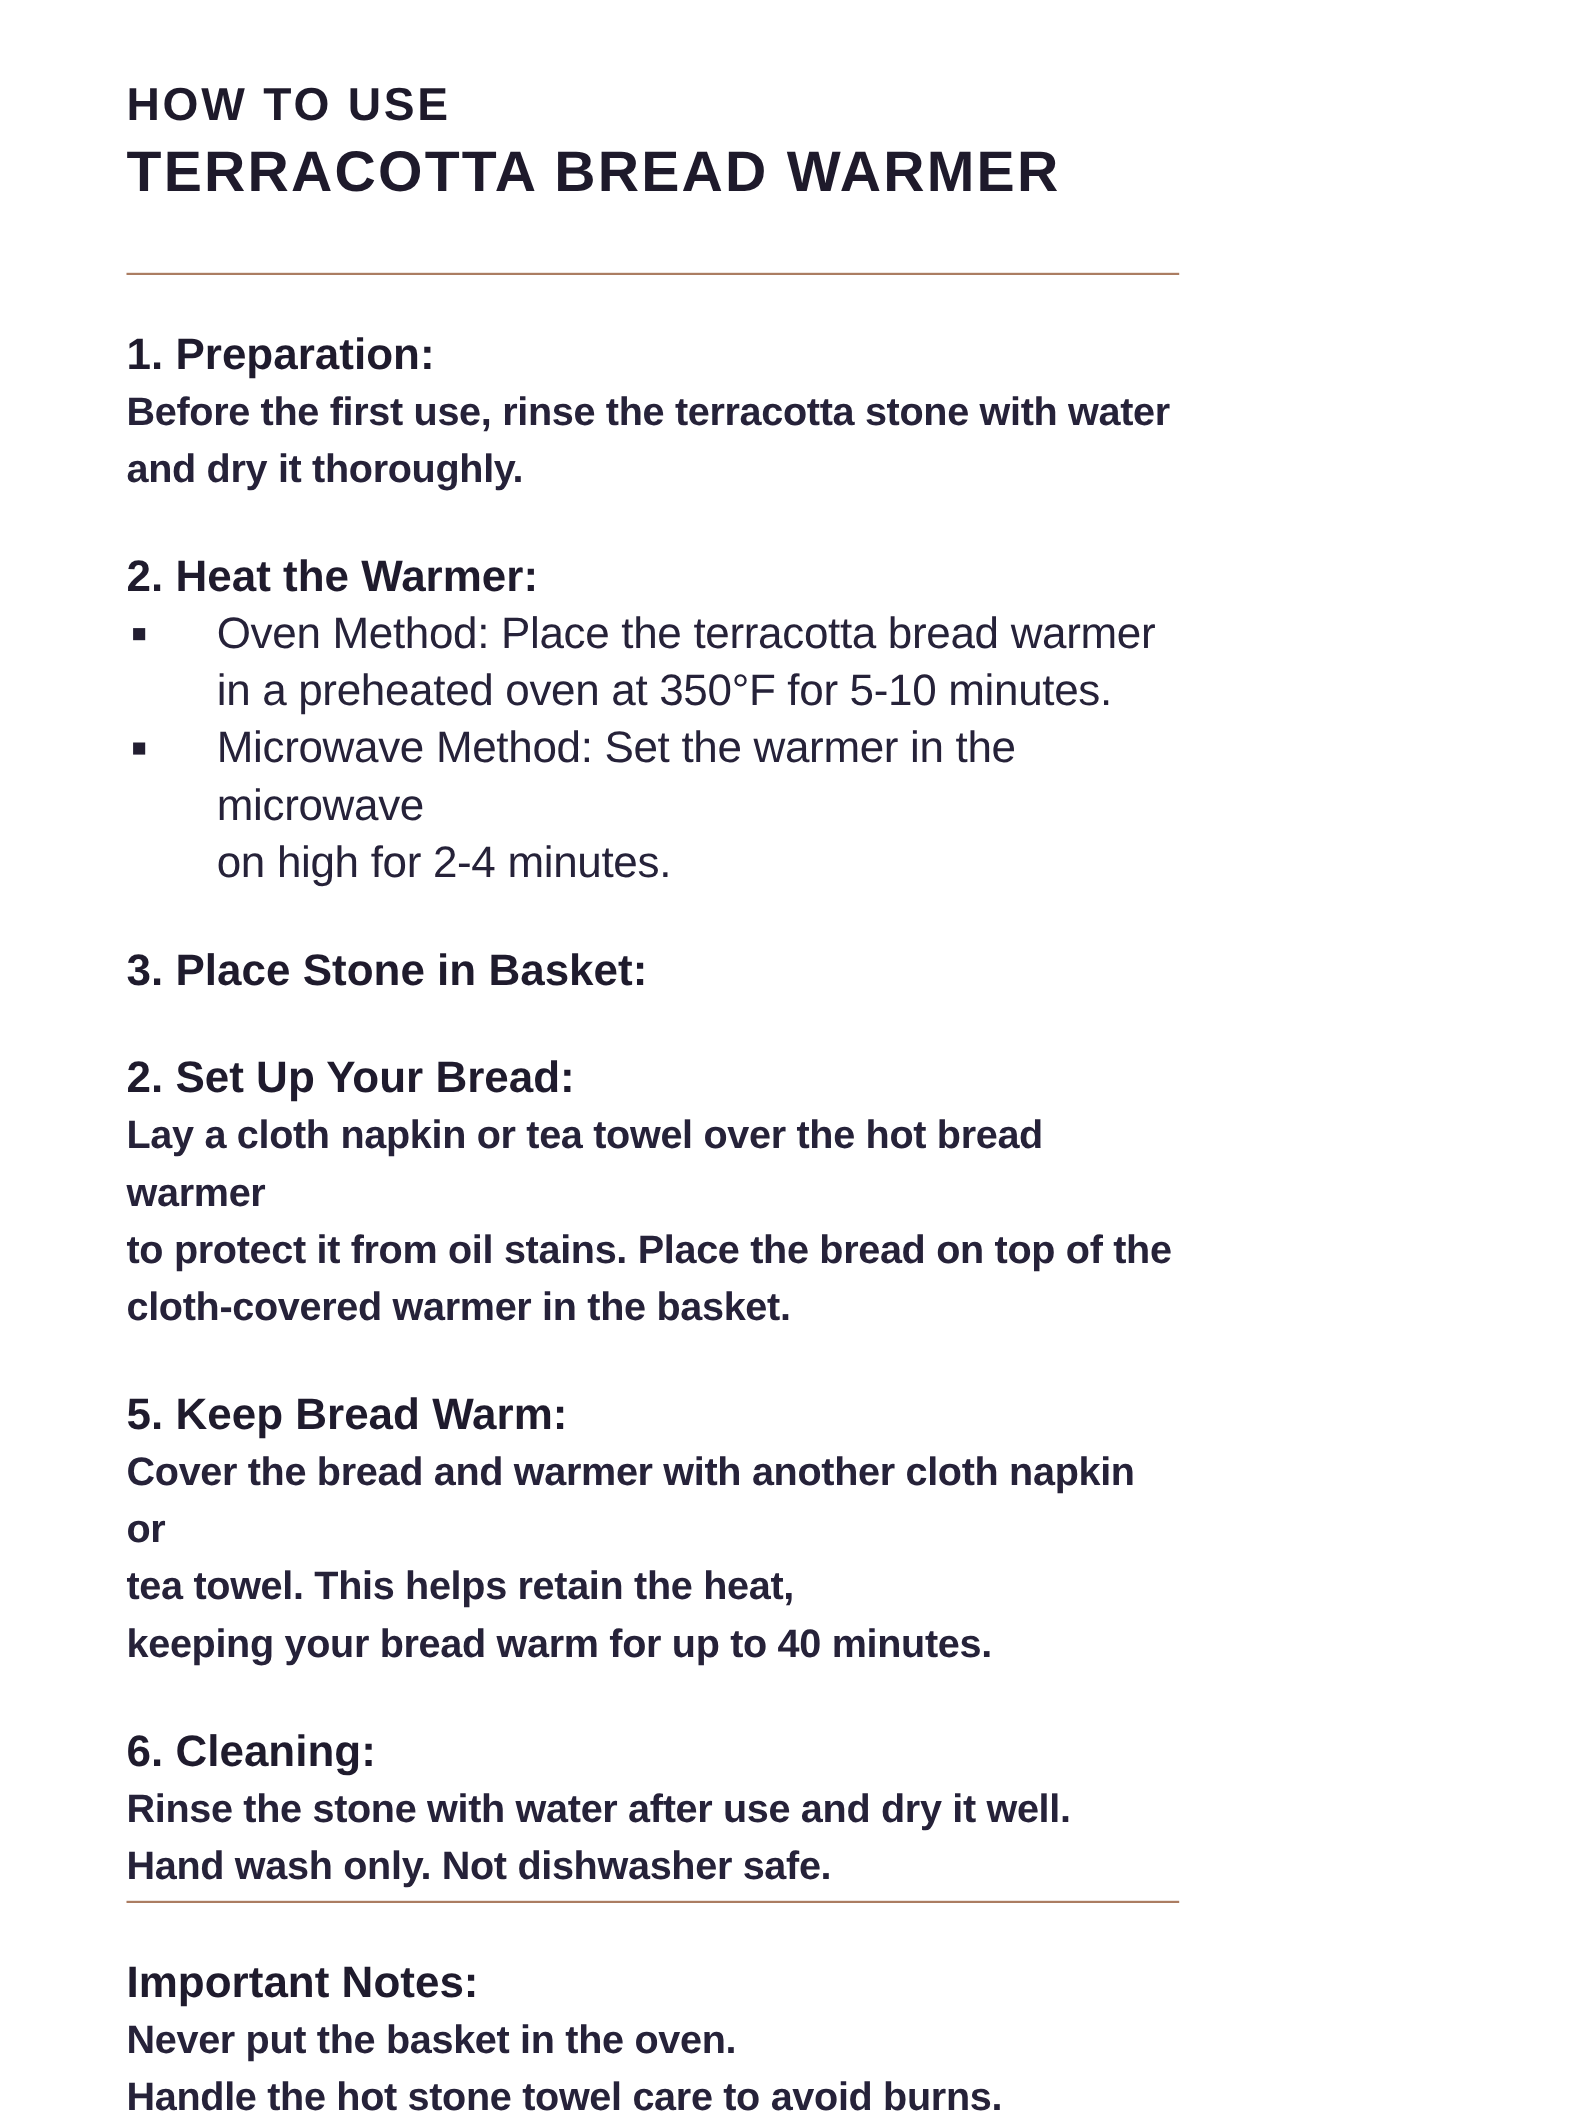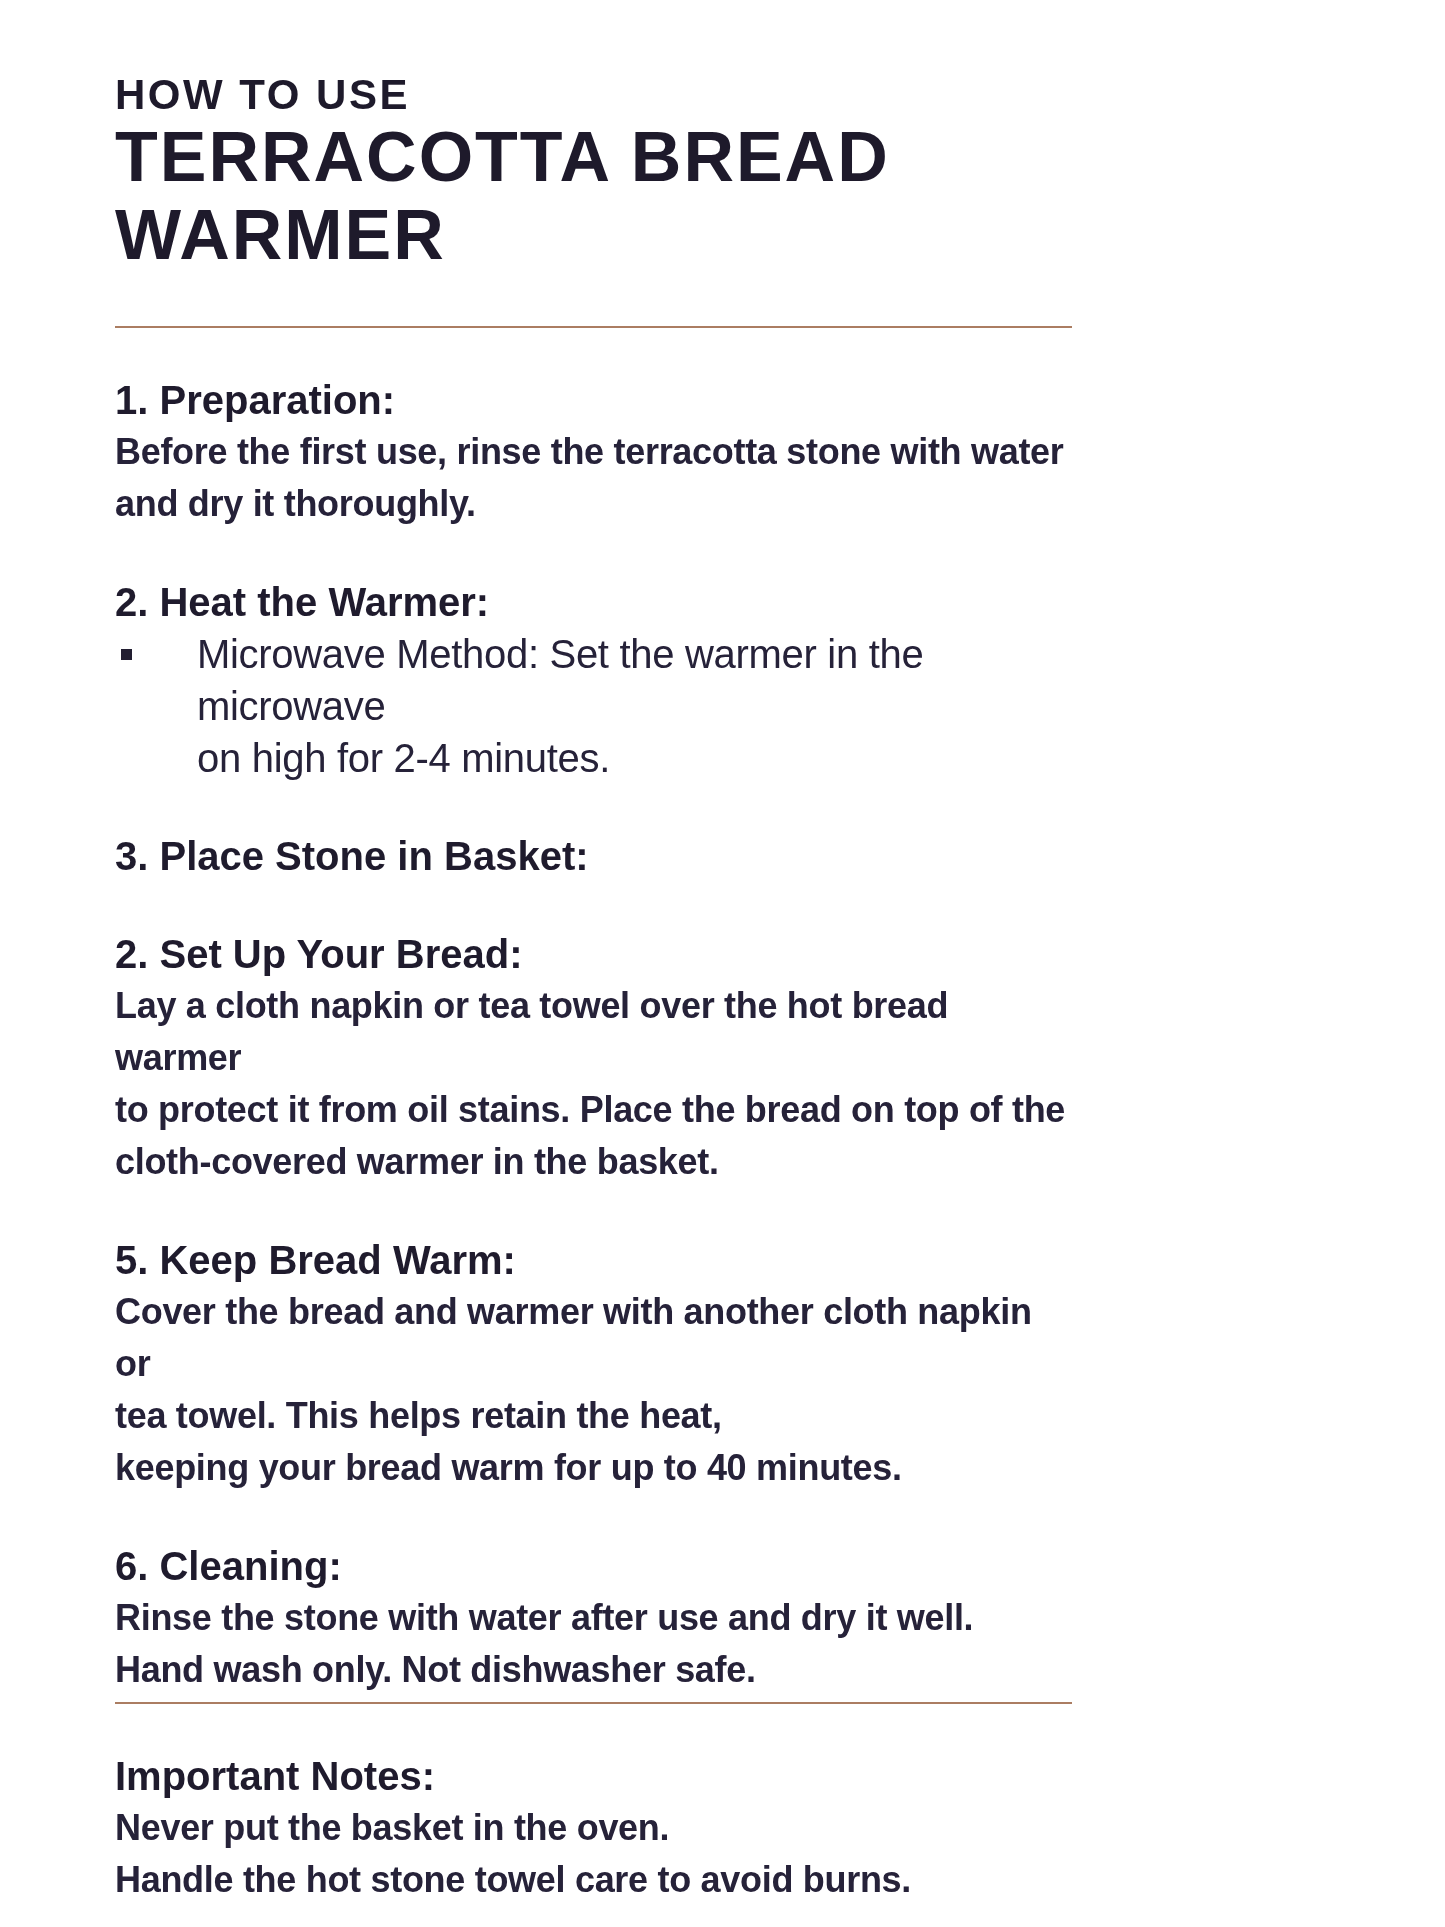--- a/index.html
+++ b/index.html
@@ -22,21 +22,21 @@
   }
   .eyebrow {
     font-size: 42px;
     font-weight: 700;
     letter-spacing: 2.5px;
     line-height: 46px;
     color: #1e1a2b;
   }
   .title {
     margin: 0;
-    font-size: 70px;
+    font-size: 52px;
     font-weight: 800;
     letter-spacing: 2px;
     line-height: 78px;
     color: #1e1a2b;
   }
   .divider {
     border: none;
     border-top: 2px solid #ab7d62;
     margin: 52px 0 0 0;
     width: 100%;
@@ -108,20 +108,25 @@
     <h2>1. Preparation:</h2>
     <p>Before the first use, rinse the terracotta stone with water
 and dry it thoroughly.</p>
   </section>
 
   <section class="sec">
     <h2>2. Heat the Warmer:</h2>
     <ul class="bullets">
       <li>
         <span class="marker"></span>
+        <span class="btext">Oven Method: Place the terracotta bread warmer
+in a preheated oven at 350°F for 5-10 minutes.</span>
+      </li>
+      <li>
+        <span class="marker"></span>
         <span class="btext">Microwave Method: Set the warmer in the microwave
 on high for 2-4 minutes.</span>
       </li>
     </ul>
   </section>
 
   <section class="sec">
     <h2>3. Place Stone in Basket:</h2>
   </section>
 

